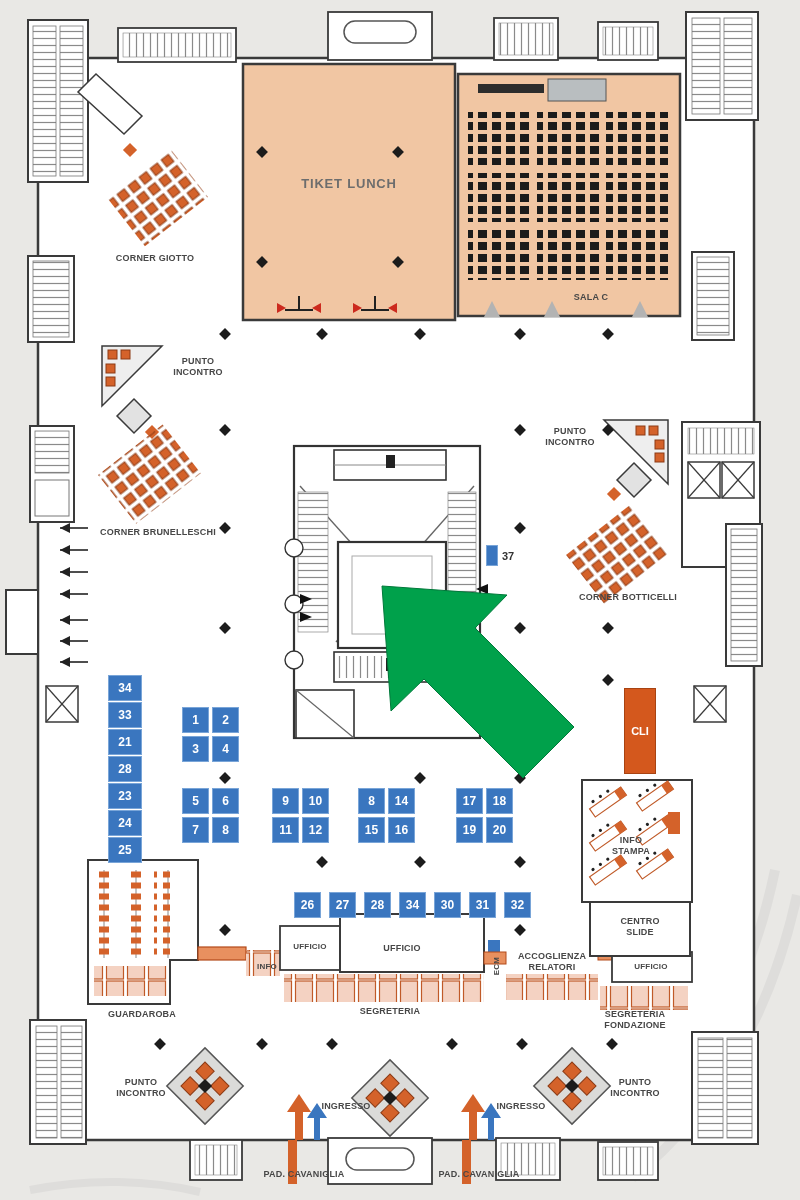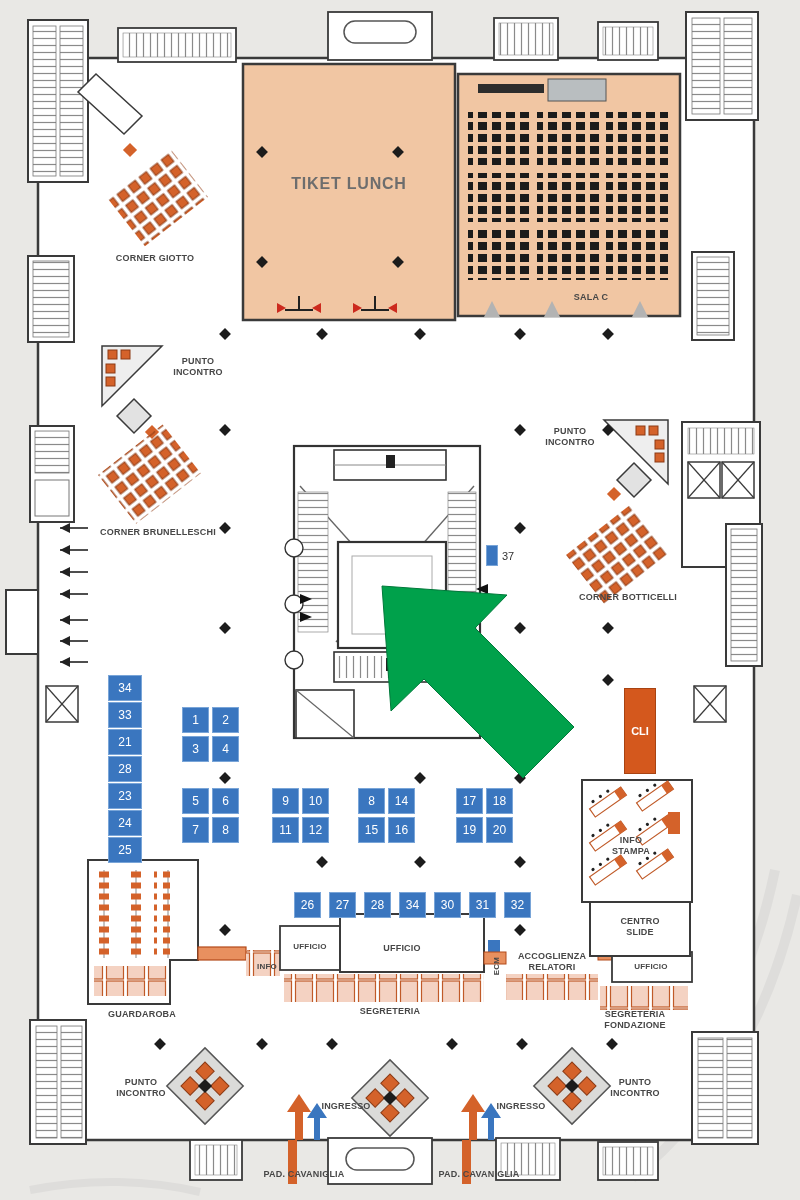--- a/index.html
+++ b/index.html
@@ -1,33 +1,33 @@
 <!DOCTYPE html>
 <html><head>
 <meta charset="utf-8">
 <style>
   html,body{margin:0;padding:0;background:#e9e8e5;}
   .stage{position:relative;width:800px;height:1200px;background:#e9e8e5;font-family:"Liberation Sans",sans-serif;overflow:hidden;}
   svg.plan{position:absolute;left:0;top:0;}
   .lbl{position:absolute;transform:translate(-50%,-50%);font-weight:700;font-size:9px;line-height:1.2;color:#474747;
        letter-spacing:.2px;white-space:pre-line;text-align:center;pointer-events:none;}
-  .lbl-room{font-size:16px;color:#6d6d6d;letter-spacing:.8px;}
+  .lbl-room{font-size:13px;color:#6d6d6d;letter-spacing:.8px;}
   .sm{font-size:8px;}
   .vert{transform:translate(-50%,-50%) rotate(-90deg);}
   .booth{width:27px;height:26px;background:#3a76bf;border:1px solid #79a5d8;box-sizing:border-box;color:#fff;
-         font-weight:400;font-size:12px;display:flex;align-items:center;justify-content:center;}
+         font-weight:700;font-size:12px;display:flex;align-items:center;justify-content:center;}
   .booth-col{position:absolute;left:108px;top:675px;display:flex;flex-direction:column;gap:1px;}
   .booth-col .booth{width:34px;height:26px;}
   .quad{position:absolute;display:grid;grid-template-columns:repeat(2,27px);grid-auto-rows:26px;gap:3px;}
   #quad1{left:182px;top:707px;} #quad2{left:182px;top:788px;} #quad3{left:272px;top:788px;}
   #quad4{left:358px;top:788px;} #quad5{left:456px;top:788px;}
   .booth-row{position:absolute;left:294px;top:892px;display:flex;gap:8px;}
   .booth37{position:absolute;left:486px;top:545px;display:flex;align-items:center;gap:4px;}
   .b37-swatch{width:12px;height:21px;background:#3a76bf;border:1px solid #79a5d8;box-sizing:border-box;}
-  .b37-num{font-weight:400;font-size:11px;color:#333;text-align:right;}
+  .b37-num{font-weight:700;font-size:11px;color:#333;text-align:right;}
   .cli-box{position:absolute;left:624px;top:688px;width:32px;height:86px;background:#d4581d;border:1px solid #a84312;
            box-sizing:border-box;display:flex;align-items:center;justify-content:center;color:#fff;font-weight:700;font-size:11px;}
 </style>
 </head>
 <body>
 
 <div class="stage">
 
 <svg class="plan" width="800" height="1200" viewBox="0 0 800 1200">
   <defs>

